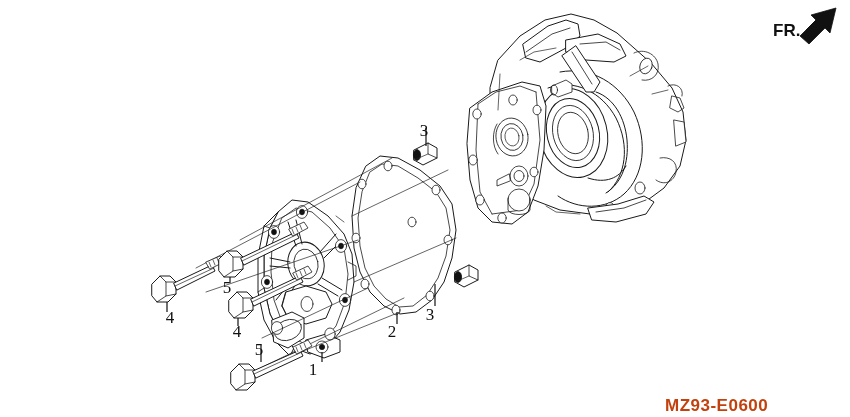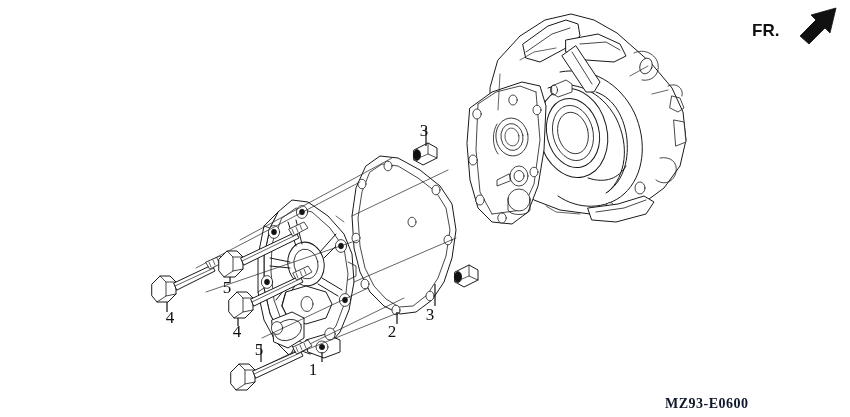--- a/index.html
+++ b/index.html
@@ -78,24 +78,24 @@
   .fr-text {
     position: absolute;
     font-family: "Liberation Sans", sans-serif;
     font-weight: bold;
     font-size: 17px;
     color: #111111;
     letter-spacing: 0px;
   }
   .code-text {
     position: absolute;
-    font-family: Liberation Serif, serif;
+    font-family: Liberation Sans, sans-serif;
     font-weight: bold;
-    font-size: 14px;
-    color: #0f172a;
+    font-size: 17px;
+    color: #c2410c;
     letter-spacing: 0.5px;
     white-space: nowrap;
   }
 </style>
 </head>
 <body>
 
 <div id="page">
 
   <svg id="art" viewBox="0 0 850 417">
@@ -352,17 +352,17 @@
       <text class="callout" x="259" y="355" text-anchor="middle">5</text>
     </g>
 
     <g>
       <path class="fillk" d="M800,36 L816,20 L811,15 L836,8 L830,33 L825,28 L809,44 Z"></path>
       <path class="fillk" d="M806,30 L822,14 L828,20 L812,36 Z"></path>
     </g>
 
   </svg>
 
-  <div class="fr-text" style="left:752px; top:21px;">FR.</div>
+  <div class="fr-text" style="left:773px; top:21px;">FR.</div>
 
   <div class="code-text" style="left:665px; top:396px;">MZ93-E0600</div>
 
 </div>
 
 </body></html>

